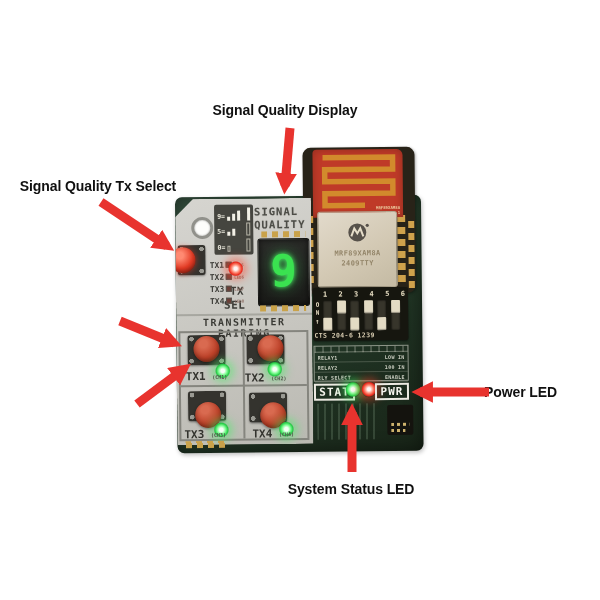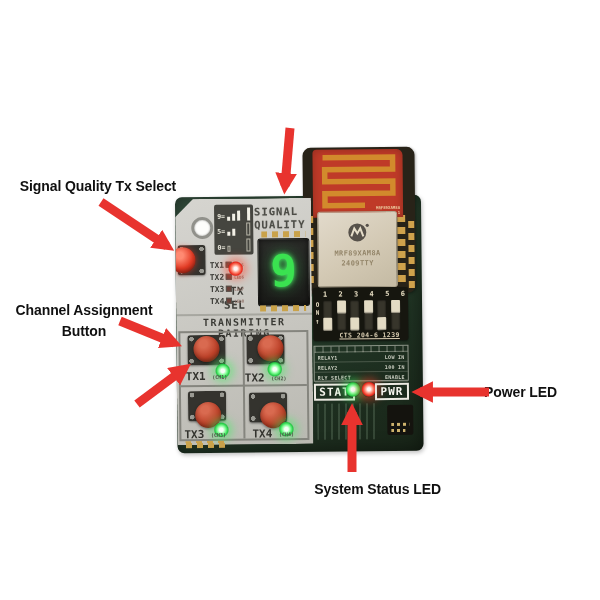--- a/index.html
+++ b/index.html
@@ -81,21 +81,21 @@
   .dip-nums{left:10px;top:3px;width:82px;display:flex;justify-content:space-between;
     font:bold 7px "DejaVu Sans Mono",monospace;color:#e6ddc2;}
   .dip-on{left:1px;top:13px;width:8px;font:bold 6px "DejaVu Sans Mono",monospace;color:#e6ddc2;
     writing-mode:vertical-lr;text-orientation:upright;letter-spacing:1px;}
   .dip-arrow{left:2px;top:30px;font:bold 7px "DejaVu Sans Mono",monospace;color:#e6ddc2;}
   .slot{top:13px;width:9px;height:30px;background:#37352b;border-radius:1px;box-shadow:inset 0 0 2px #000;}
   .knob{position:absolute;left:0;width:9px;height:13px;background:#e3dbc4;border-radius:1px;
     box-shadow:inset 0 -1px 1px rgba(0,0,0,.35);}
   .slot.up .knob{top:0;}
   .slot.down .knob{bottom:0;}
-  .dip-mark{left:26px;top:44px;width:86px;font:bold 6.5px "DejaVu Sans Mono",monospace;color:#d9cdb2;letter-spacing:.4px;text-decoration:underline;}
+  .dip-mark{left:1px;top:44px;width:86px;font:bold 6.5px "DejaVu Sans Mono",monospace;color:#d9cdb2;letter-spacing:.4px;}
 
   .relay{left:137px;top:200px;width:95px;height:36px;border:1px solid rgba(232,232,220,.55);box-sizing:border-box;}
   .relay-ticks{height:5px;border-bottom:1px solid rgba(232,232,220,.4);
     background:repeating-linear-gradient(90deg,rgba(232,232,220,.45) 0 1px,transparent 1px 8px);}
   .rt-row{display:flex;justify-content:space-between;padding:0 3px;height:9px;align-items:center;
     font:bold 5px "DejaVu Sans Mono",monospace;color:rgba(240,240,228,.8);letter-spacing:.3px;
     border-bottom:1px solid rgba(232,232,220,.22);}
 
   .statbox{border:2px solid #eceae2;box-sizing:border-box;text-align:center;
     font:bold 11px "DejaVu Sans Mono",monospace;color:#f5f4ed;letter-spacing:1px;line-height:13px;}
@@ -116,27 +116,24 @@
     background:repeating-linear-gradient(90deg,rgba(150,180,150,.22) 0 2px,transparent 2px 7px);}
   .darkcomp{left:210px;top:260px;width:26px;height:30px;background:#14130e;border-radius:2px;}
   .goldbits{left:214px;top:278px;width:18px;height:3px;background:repeating-linear-gradient(90deg,#cdb26c 0 3px,transparent 3px 6px);}
   .goldbits2{left:214px;top:284px;width:14px;height:3px;background:repeating-linear-gradient(90deg,#cdb26c 0 3px,transparent 3px 6px);}
 </style>
 </head>
 <body>
 
 <div class="stage">
 
+  <div class="lbl center" style="left:175px;top:102px;width:220px;">Signal Quality Display</div>
   <div class="lbl center" style="left:17px;top:178px;width:162px;">Signal Quality Tx Select</div>
-  <div class="lbl center" style="left:14px;top:300px;width:140px;line-height:21px;">
-    <span>Channel Assignment</span>
-    <span>Button</span>
-  </div>
   <div class="lbl" style="left:484px;top:384px;">Power LED</div>
-  <div class="lbl center" style="left:261px;top:481px;width:180px;text-align:right;">System Status LED</div>
+  <div class="lbl center" style="left:261px;top:481px;width:180px;">System Status LED</div>
 
   <div class="board">
     <div class="abs green-base"></div>
 
     <div class="abs carrier"></div>
     <div class="abs padcol" style="left:130px;top:70px;height:72px;"></div>
     <div class="abs padcol" style="left:222px;top:70px;height:72px;"></div>
     <div class="abs padcol" style="left:233px;top:76px;height:70px;width:6px;"></div>
     <div class="abs rfpcb">
       <svg width="90" height="66" viewBox="0 0 90 66">

